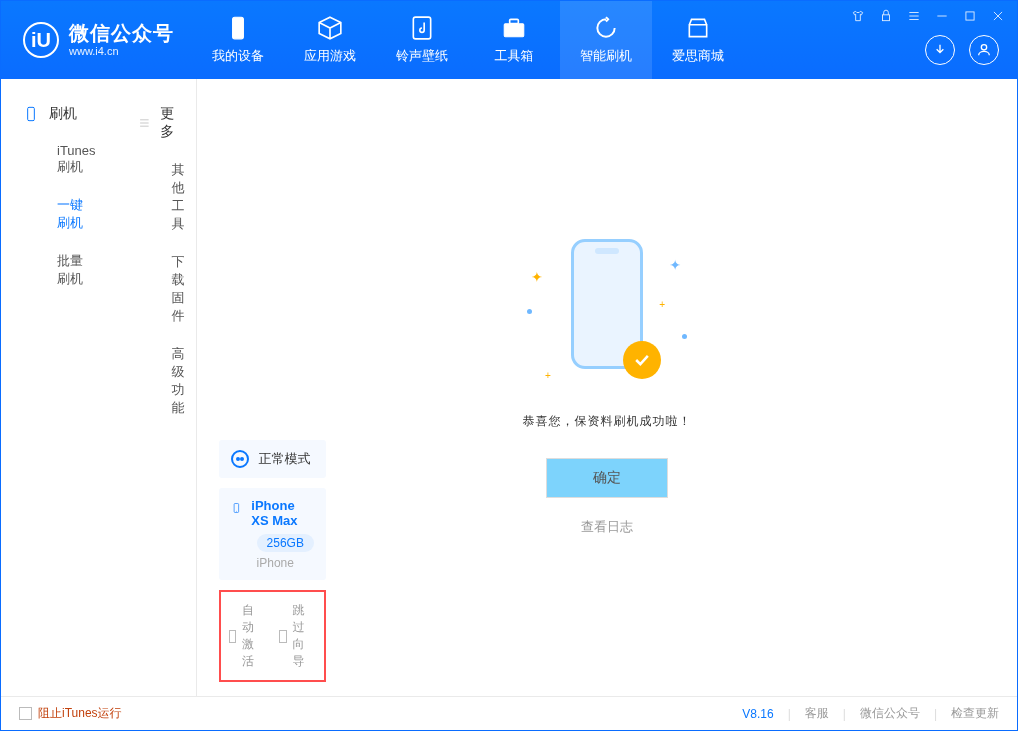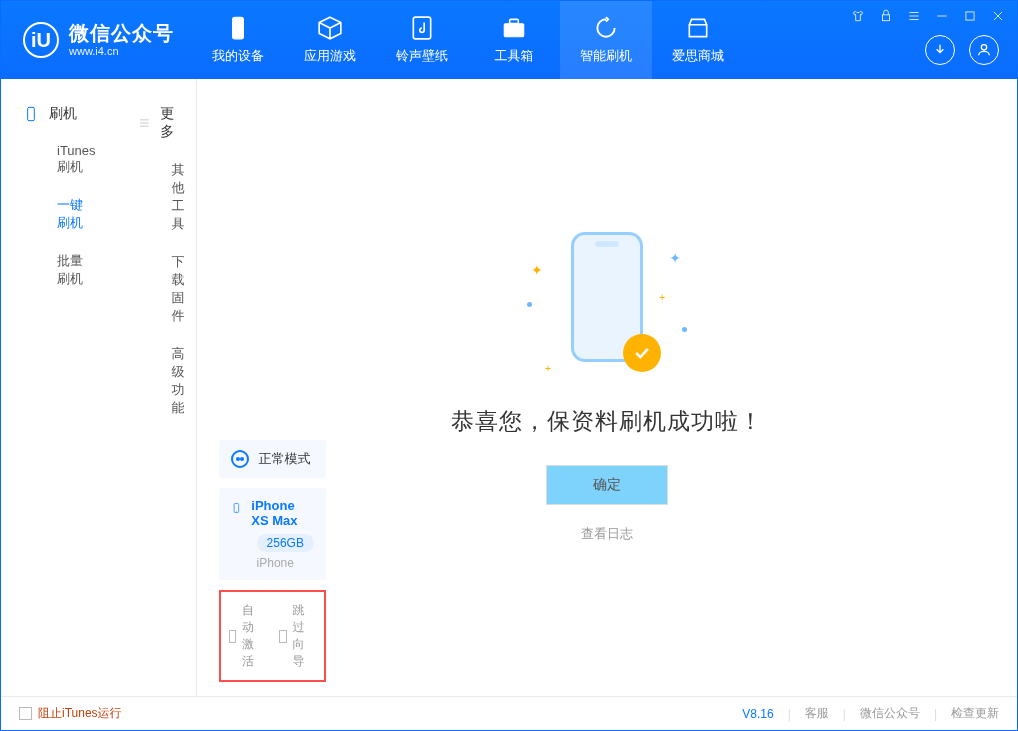--- a/index.html
+++ b/index.html
@@ -57,21 +57,21 @@
 .illustration { position: relative; width: 160px; height: 150px; margin-bottom: 24px; }
 .phone { position: absolute; left: 50%; top: 0; transform: translateX(-50%); width: 72px; height: 130px; border: 3px solid #96cfff; border-radius: 14px; background: #eaf4ff; }
 .phone::before { content: ''; position: absolute; top: 6px; left: 50%; transform: translateX(-50%); width: 24px; height: 6px; background: #cfe7ff; border-radius: 3px; }
 .check-badge { position: absolute; right: 26px; bottom: 10px; width: 38px; height: 38px; background: #ffb300; border-radius: 50%; display: flex; align-items: center; justify-content: center; }
 .check-badge svg { width: 20px; height: 20px; stroke: #fff; fill: none; stroke-width: 3; }
 .sparkle { position: absolute; color: #ffb300; font-size: 14px; }
 .sp1 { left: 4px; top: 30px; } .sp2 { right: 6px; top: 18px; color: #6fb8ff; } .sp3 { left: 18px; bottom: 8px; font-size: 10px; } .sp4 { right: 22px; top: 60px; font-size: 10px; }
 .dot { position: absolute; width: 5px; height: 5px; background: #6fb8ff; border-radius: 50%; }
 .d1 { left: 0; top: 70px; } .d2 { right: 0; bottom: 50px; }
 
-.success-text { font-size: 23px; color: #333; margin-bottom: 28px; letter-spacing: 1px; }
+.success-text { font-size: 12px; color: #333; margin-bottom: 28px; letter-spacing: 1px; }
 .ok-button { border: 1px solid #ddd; background: #7dd3fc; padding: 10px 46px; font-size: 14px; color: #555; cursor: pointer; margin-bottom: 20px; }
 .log-link { color: #999; font-size: 13px; cursor: pointer; }
 
 
 .footer { height: 34px; border-top: 1px solid #eaeaea; display: flex; align-items: center; padding: 0 18px; font-size: 12px; color: #999; }
 .footer .checkbox { color: #c2410c; }
 .footer-right { margin-left: auto; display: flex; align-items: center; gap: 14px; }
 .footer-sep { color: #ddd; }
 .footer-link { cursor: pointer; }
 .version { color: #0a78ff; }

